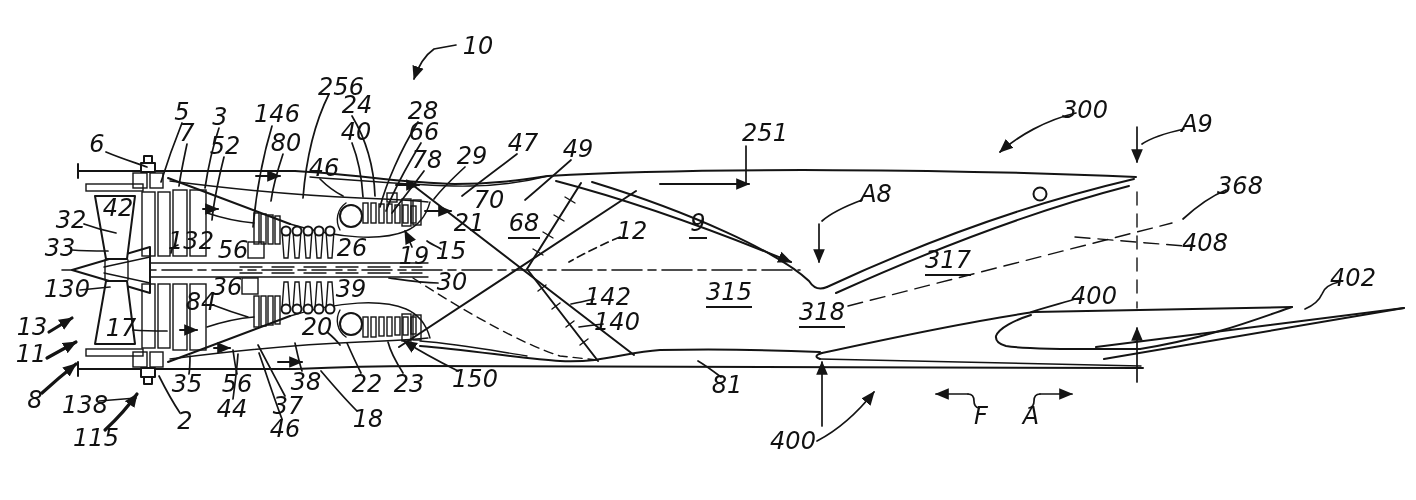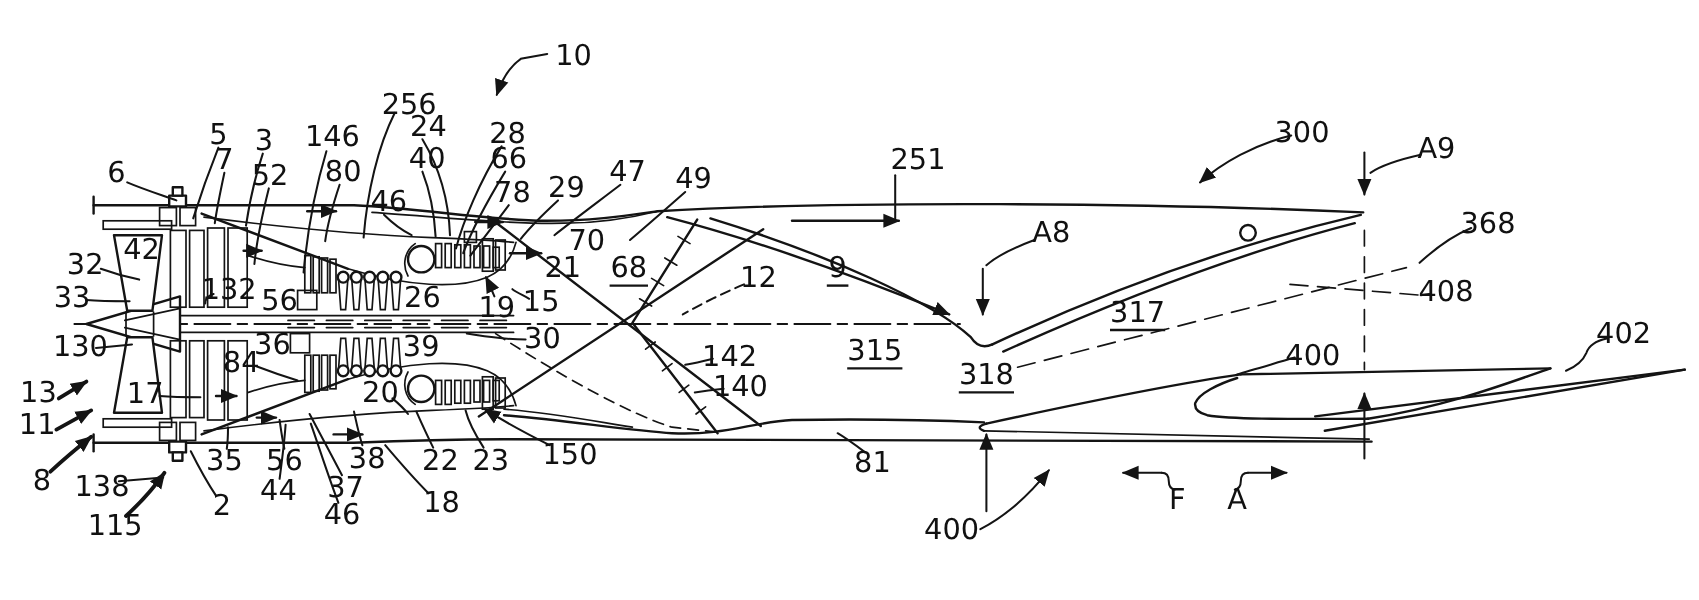--- a/index.html
+++ b/index.html
@@ -1,16 +1,16 @@
 <!DOCTYPE html>
 <html><head>
 <meta charset="utf-8">
 <style>
   html,body{margin:0;padding:0;background:#ffffff;}
-  .stage{position:relative;width:1416px;height:500px;background:#fff;overflow:hidden;}
+  .stage{position:relative;width:1416px;height:500px;background:#fff;overflow:hidden;font-style:italic;}
   svg{display:block;}
   .ln{fill:none;stroke:#141414;stroke-width:2;stroke-linecap:round;stroke-linejoin:round;}
   .ln-thin{fill:none;stroke:#141414;stroke-width:1.4;stroke-linecap:round;}
   .fillw{fill:#ffffff;stroke:#141414;stroke-width:2;stroke-linejoin:round;}
   .leader{fill:none;stroke:#141414;stroke-width:1.7;stroke-linecap:round;}
   .leader.bold{stroke-width:3.2;}
   .leader.dashed{stroke-dasharray:8 5;}
   .flow{fill:none;stroke:#141414;stroke-width:2;stroke-linecap:round;}
   .dash1{stroke-dasharray:15 8;}
   .dash2{stroke-dasharray:13 9;}

